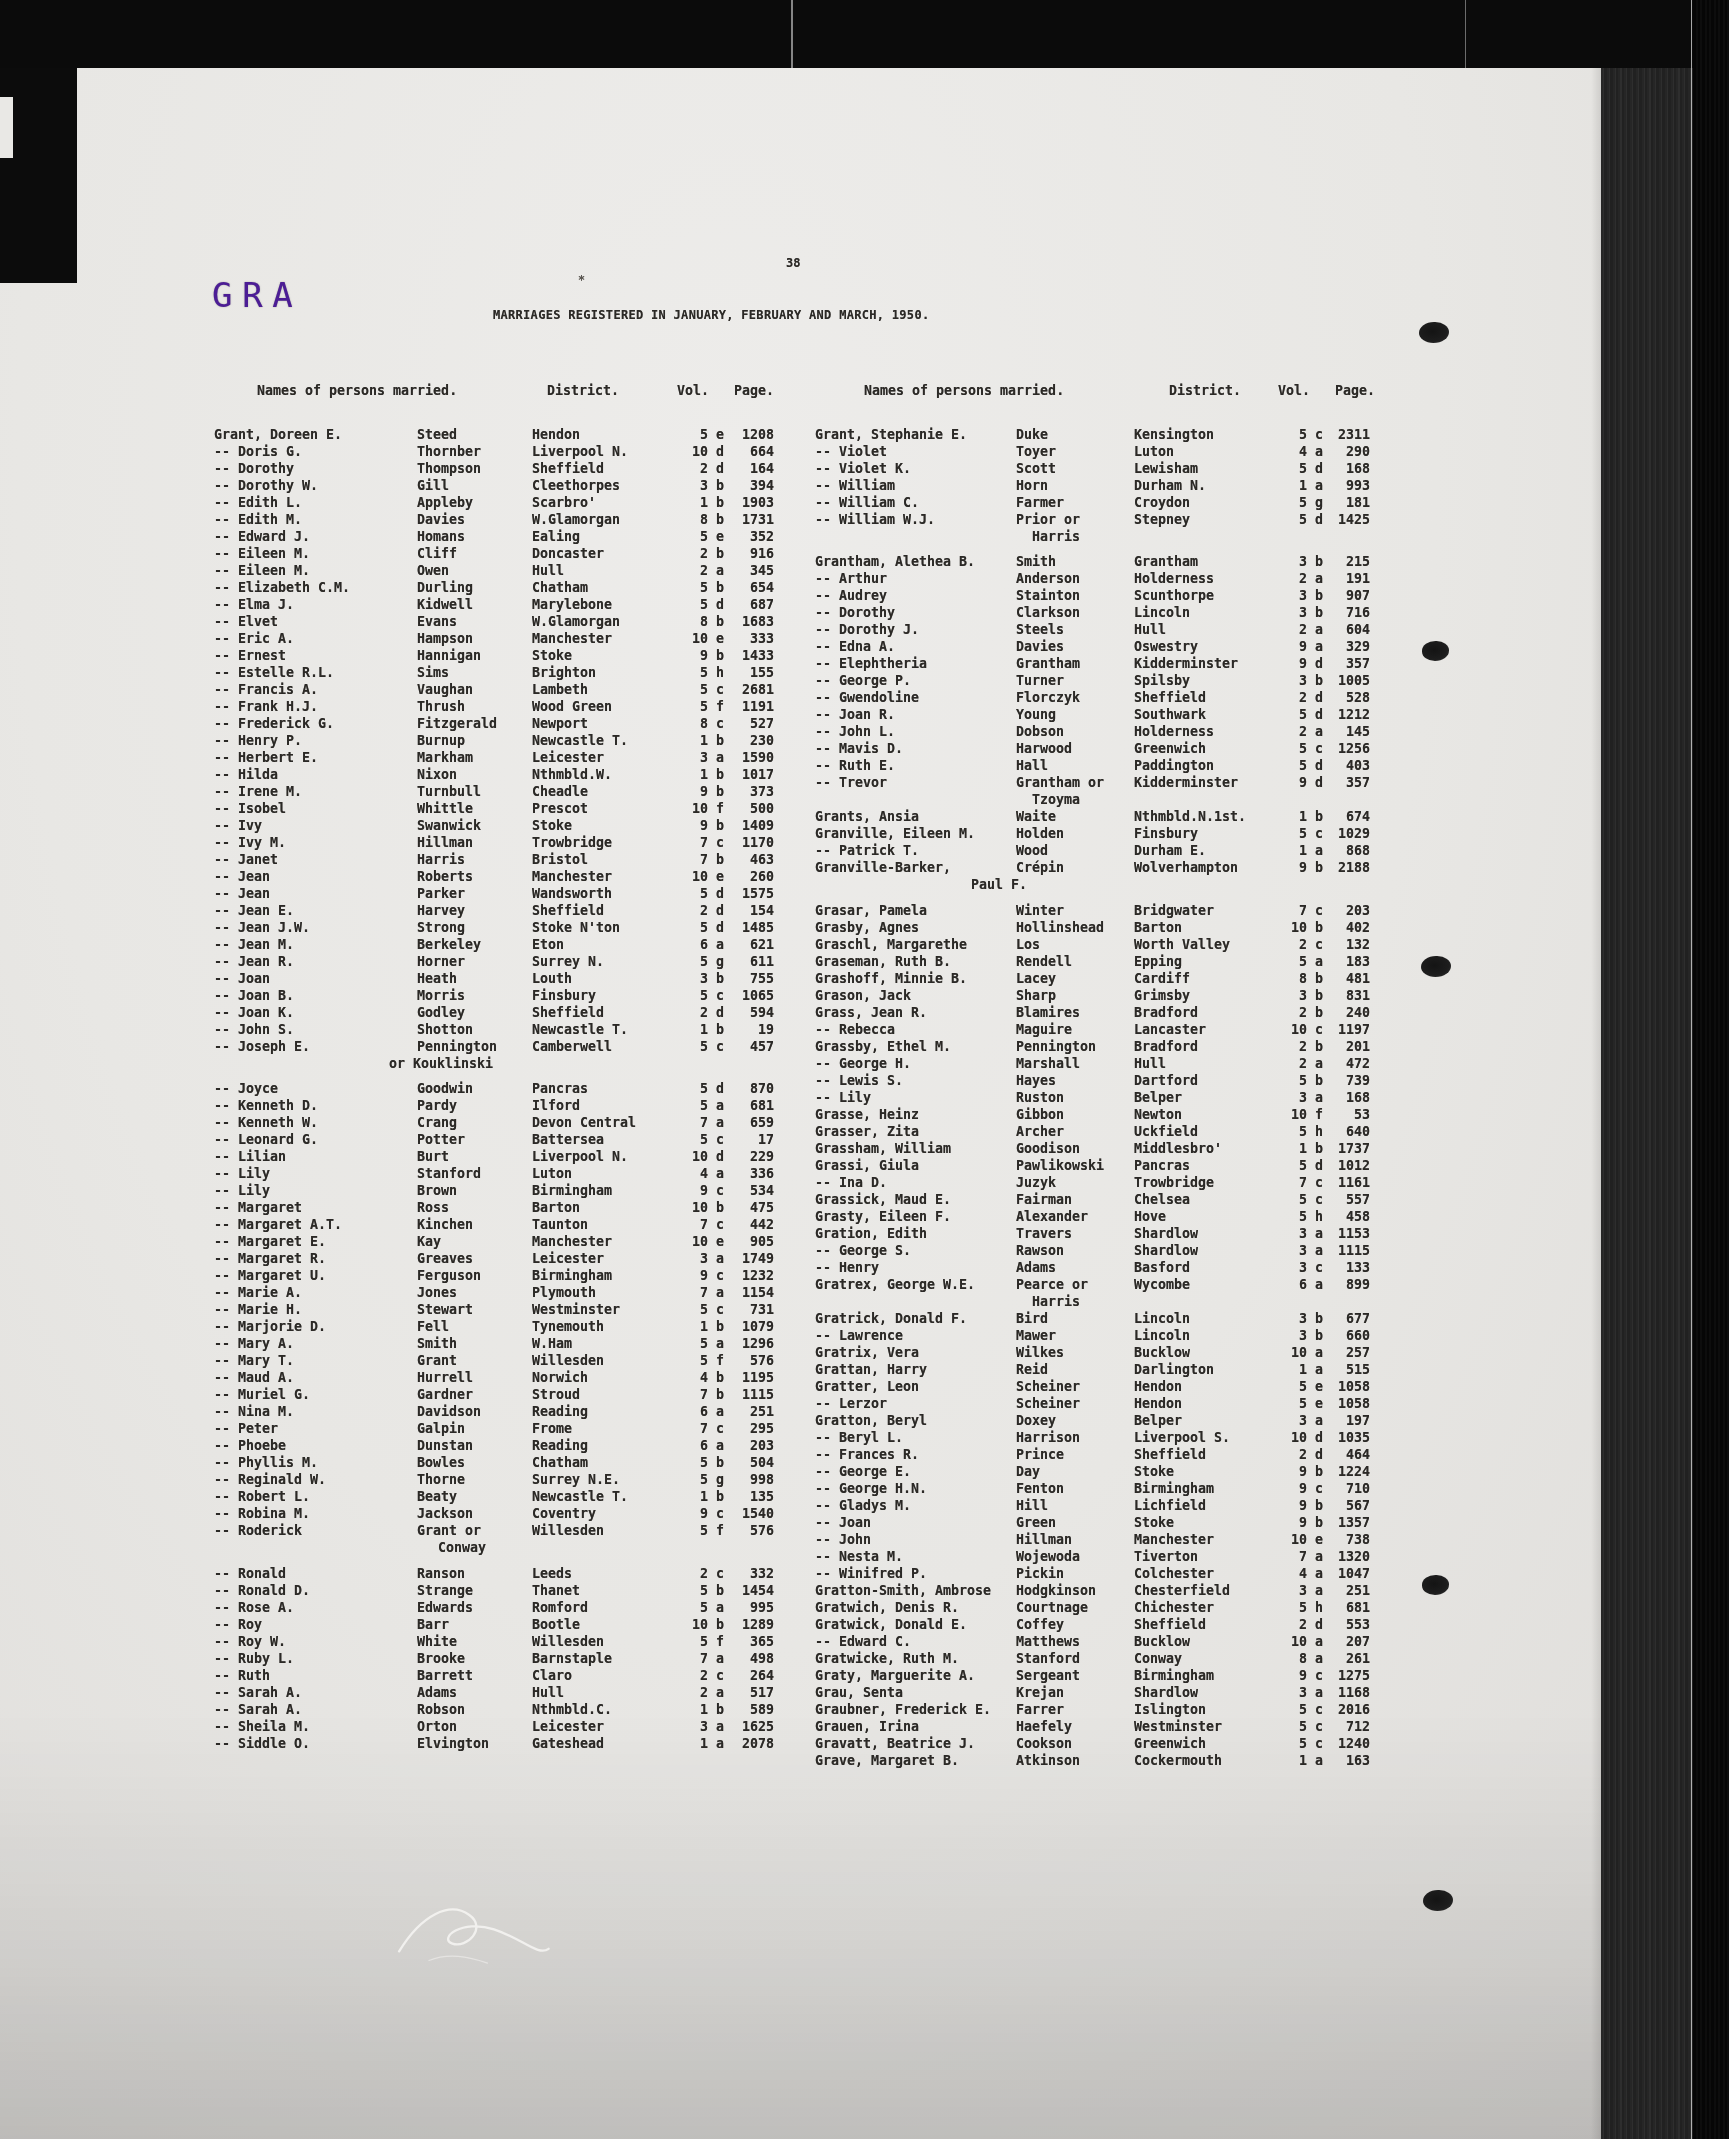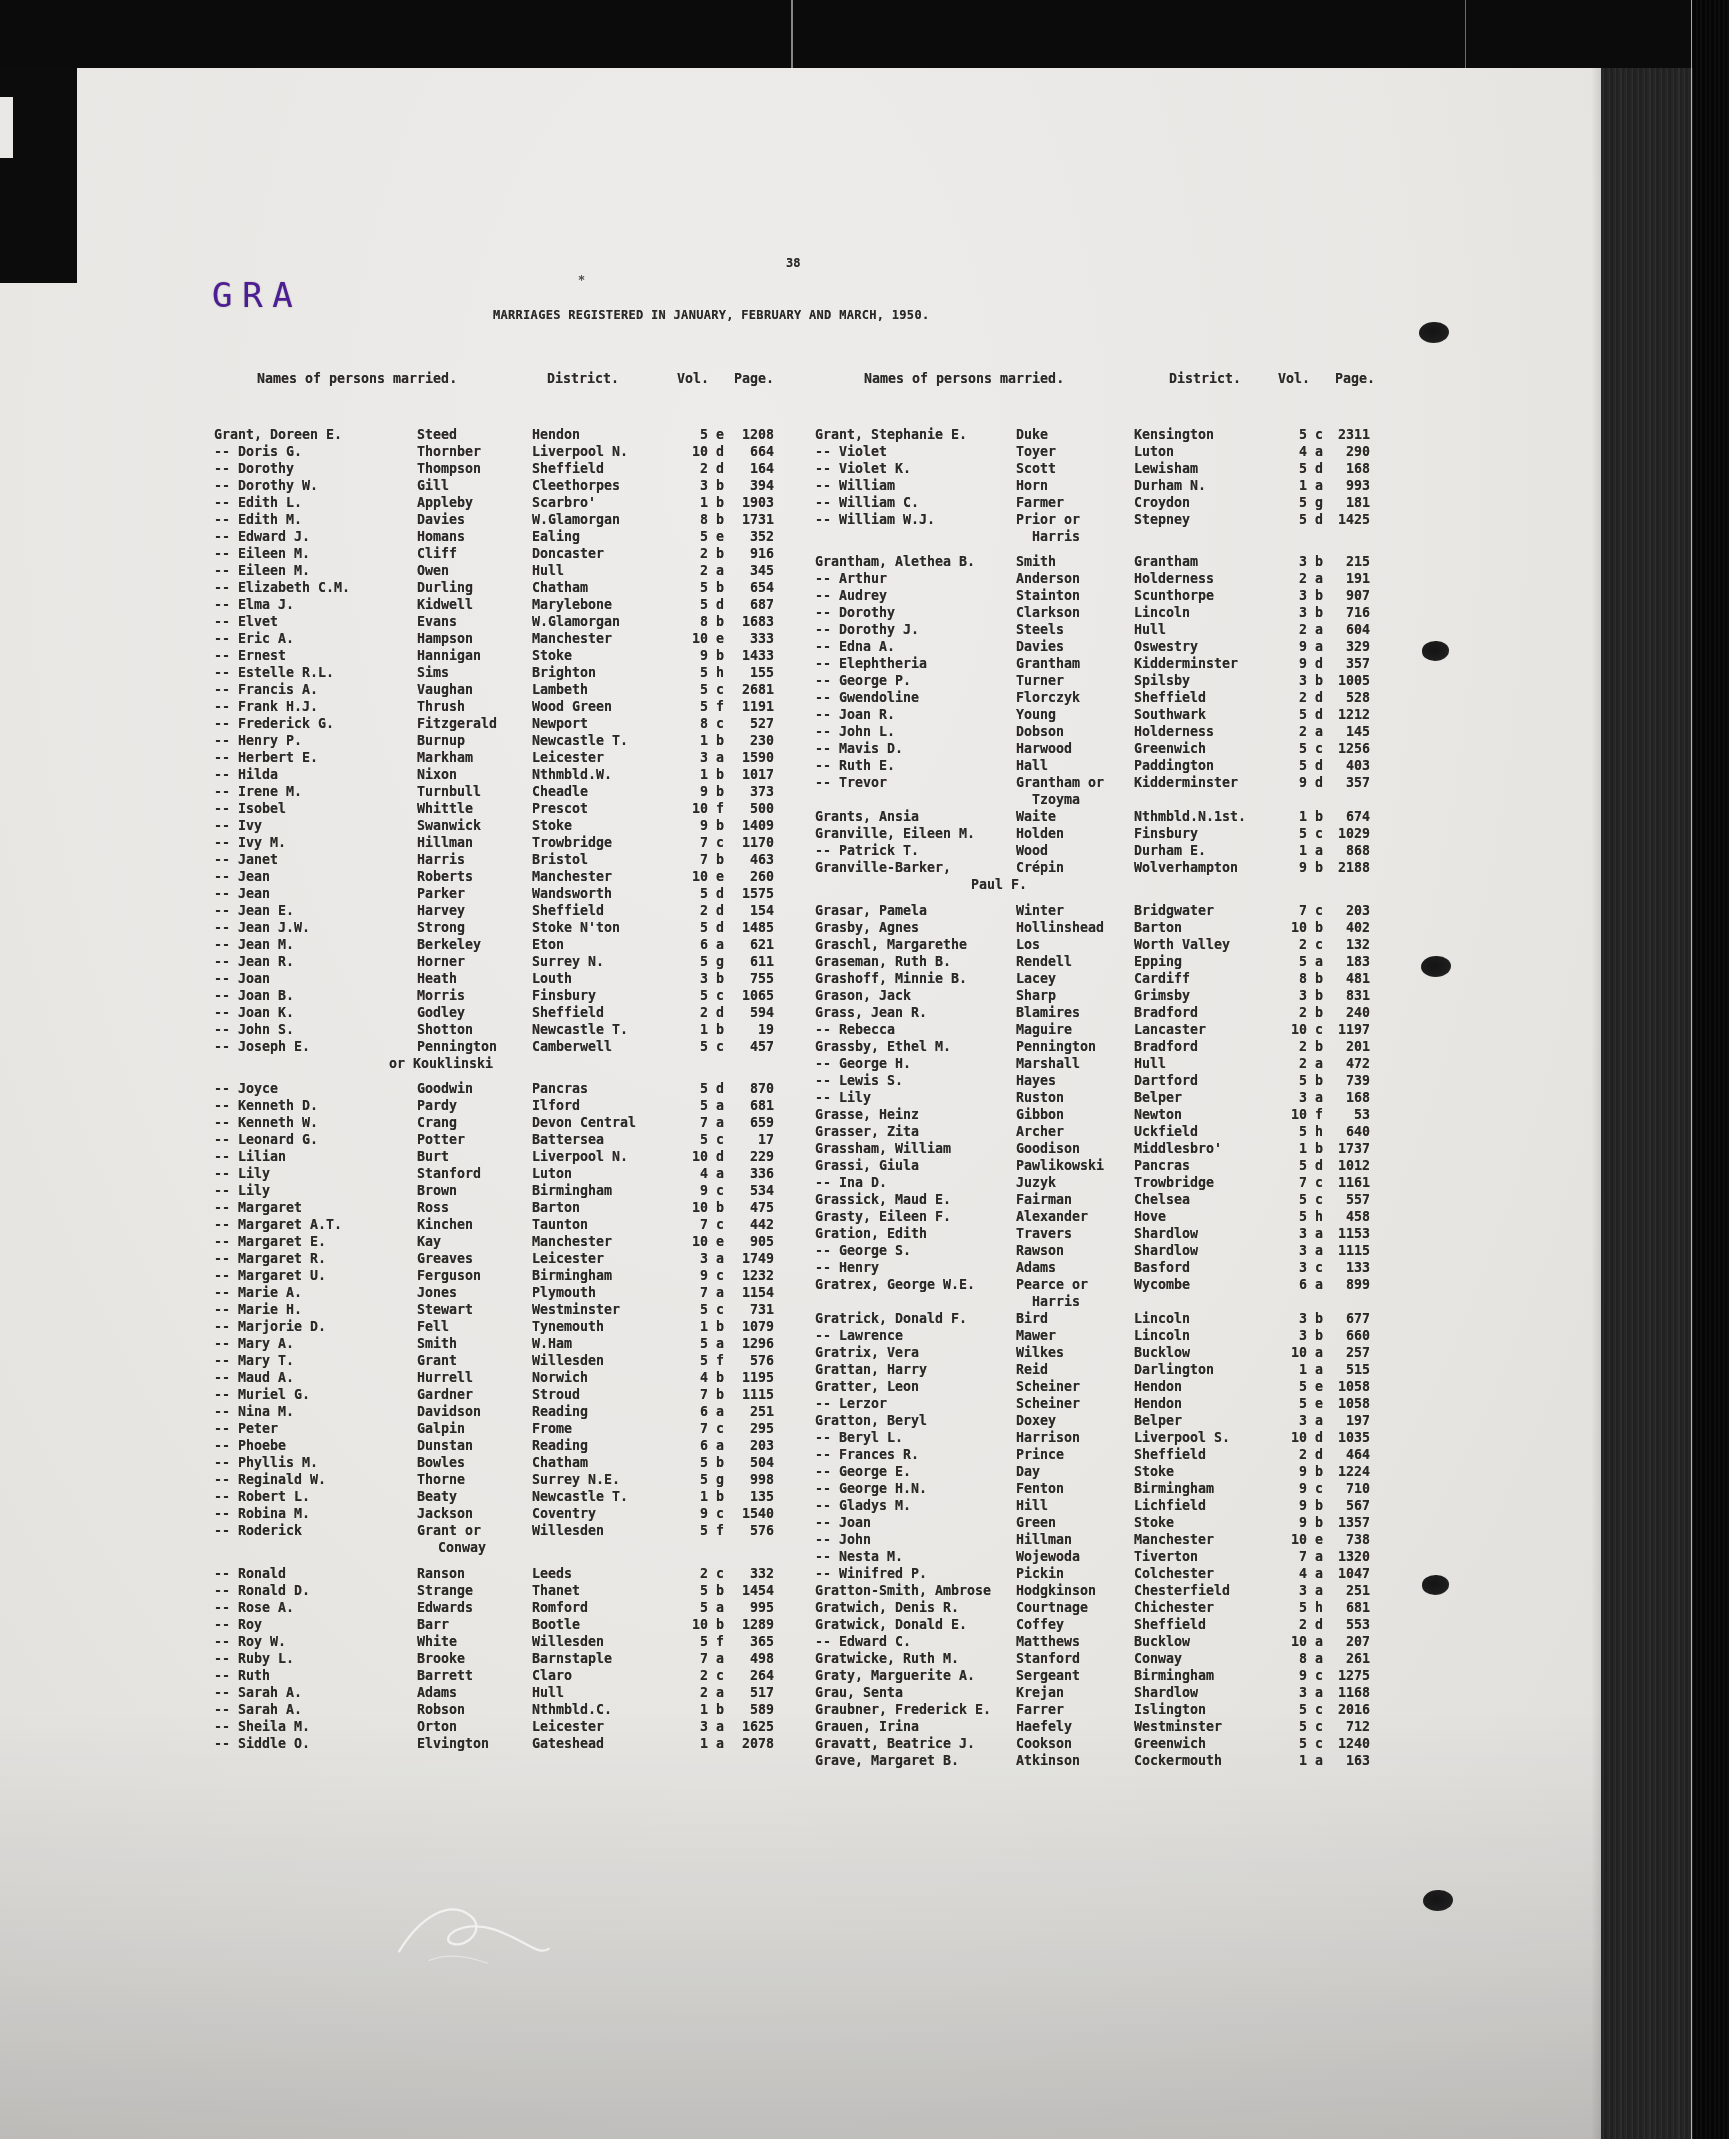--- a/index.html
+++ b/index.html
@@ -37,21 +37,21 @@
   .hole-4{left:1422px;top:1575px;width:27px;height:19.5px;}
   .hole-5{left:1423px;top:1890px;}
   
   .tw{color:#2b2926;font-weight:bold;text-shadow:0 0 0.6px rgba(50,46,42,0.55);}
   .page-number{position:absolute;left:786px;top:256px;font-size:12px;z-index:2;}
   .section-letters{position:absolute;left:212px;top:275px;font-size:34px;font-weight:400;
     letter-spacing:9.7px;color:#4c1d95;text-shadow:0 0 1.3px rgba(70,66,62,0.5);z-index:2;}
   .doc-title{position:absolute;left:493px;top:308px;font-size:12px;letter-spacing:0.3px;z-index:2;}
   .stray{position:absolute;left:578px;top:273px;font-size:11.7px;color:#5a5650;z-index:2;}
   .col-headers{position:absolute;top:371px;left:0;width:1730px;font-size:13.3px;z-index:2;}
-  .col-headers span{position:absolute;}
+  .col-headers span{position:absolute;margin-top:12px;}
   .h-names-l{left:257px;} .h-district-l{left:547px;} .h-vol-l{left:677px;} .h-page-l{left:734px;}
   .h-names-r{left:864px;} .h-district-r{left:1169px;} .h-vol-r{left:1278px;} .h-page-r{left:1335px;}
   
   .col{position:absolute;top:402px;font-size:13.3px;line-height:17px;z-index:2;margin-top:24px;}
   .col-left{left:214px;width:584px;}
   .col-right{left:815px;width:578px;}
   .row.gap{margin-top:8.4px;}
   .line{display:flex;white-space:pre;}
   .f{display:inline-block;overflow:visible;white-space:pre;}
   .col-left  .f-name{width:203px;} .col-left  .f-spouse{width:115px;} .col-left  .f-district{width:130px;}

